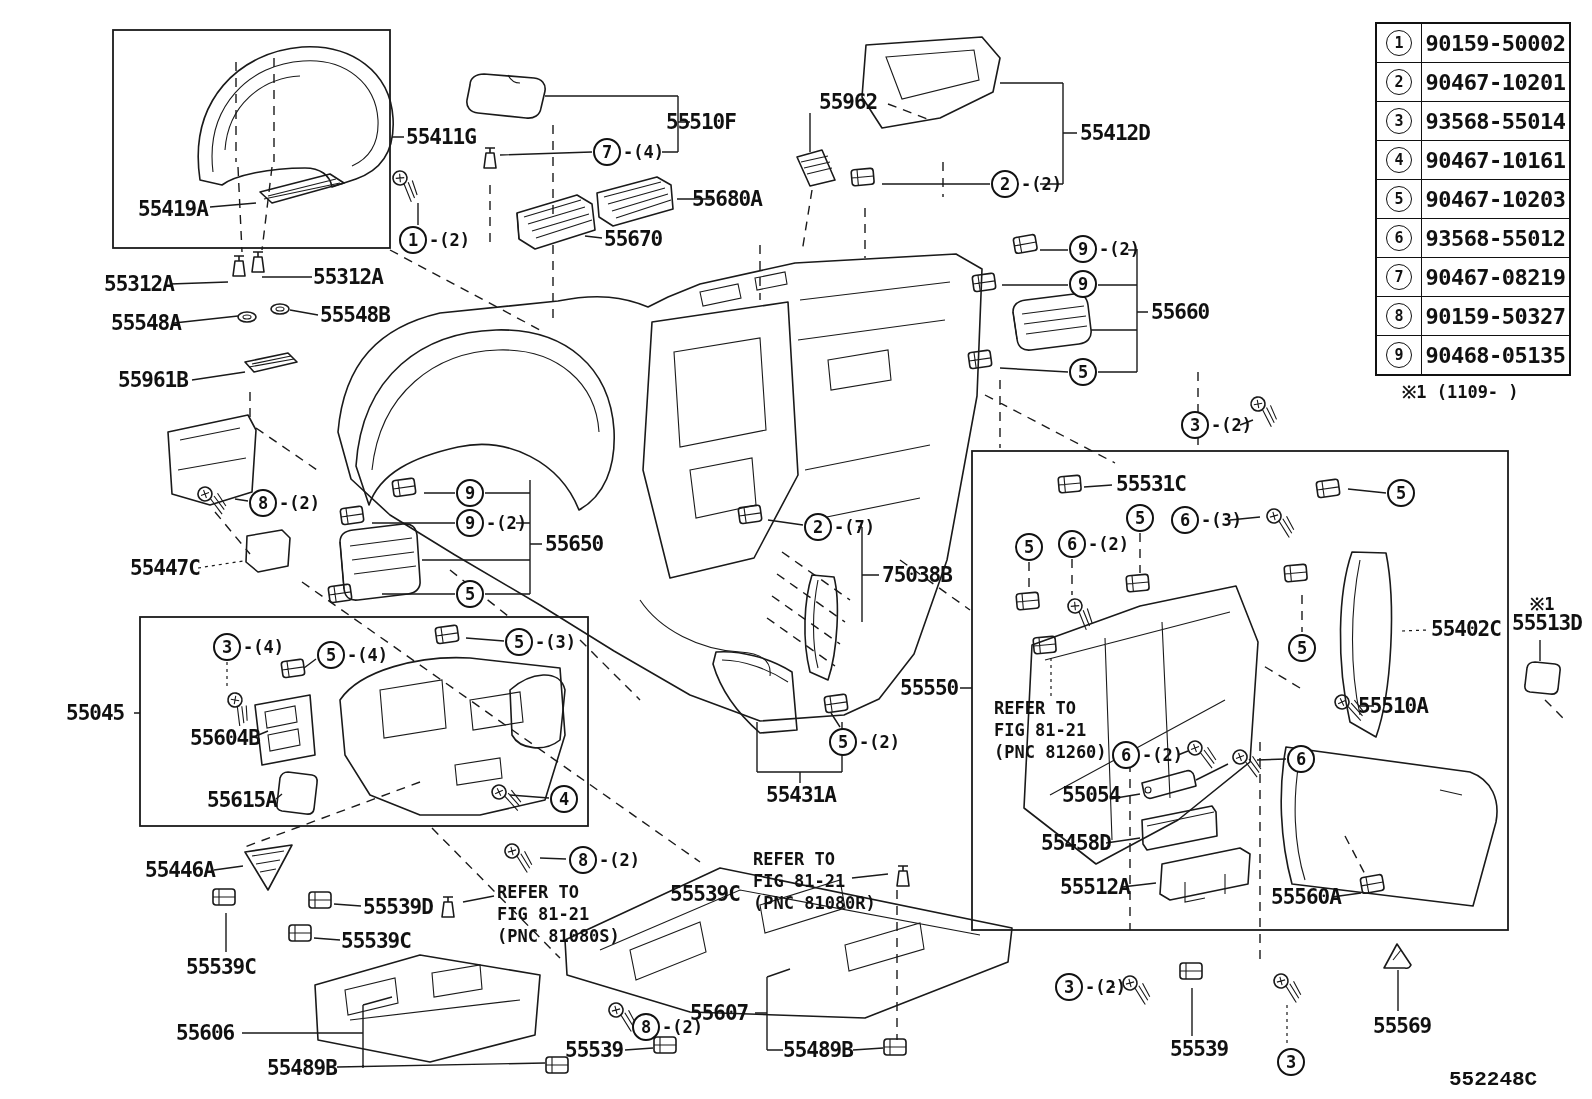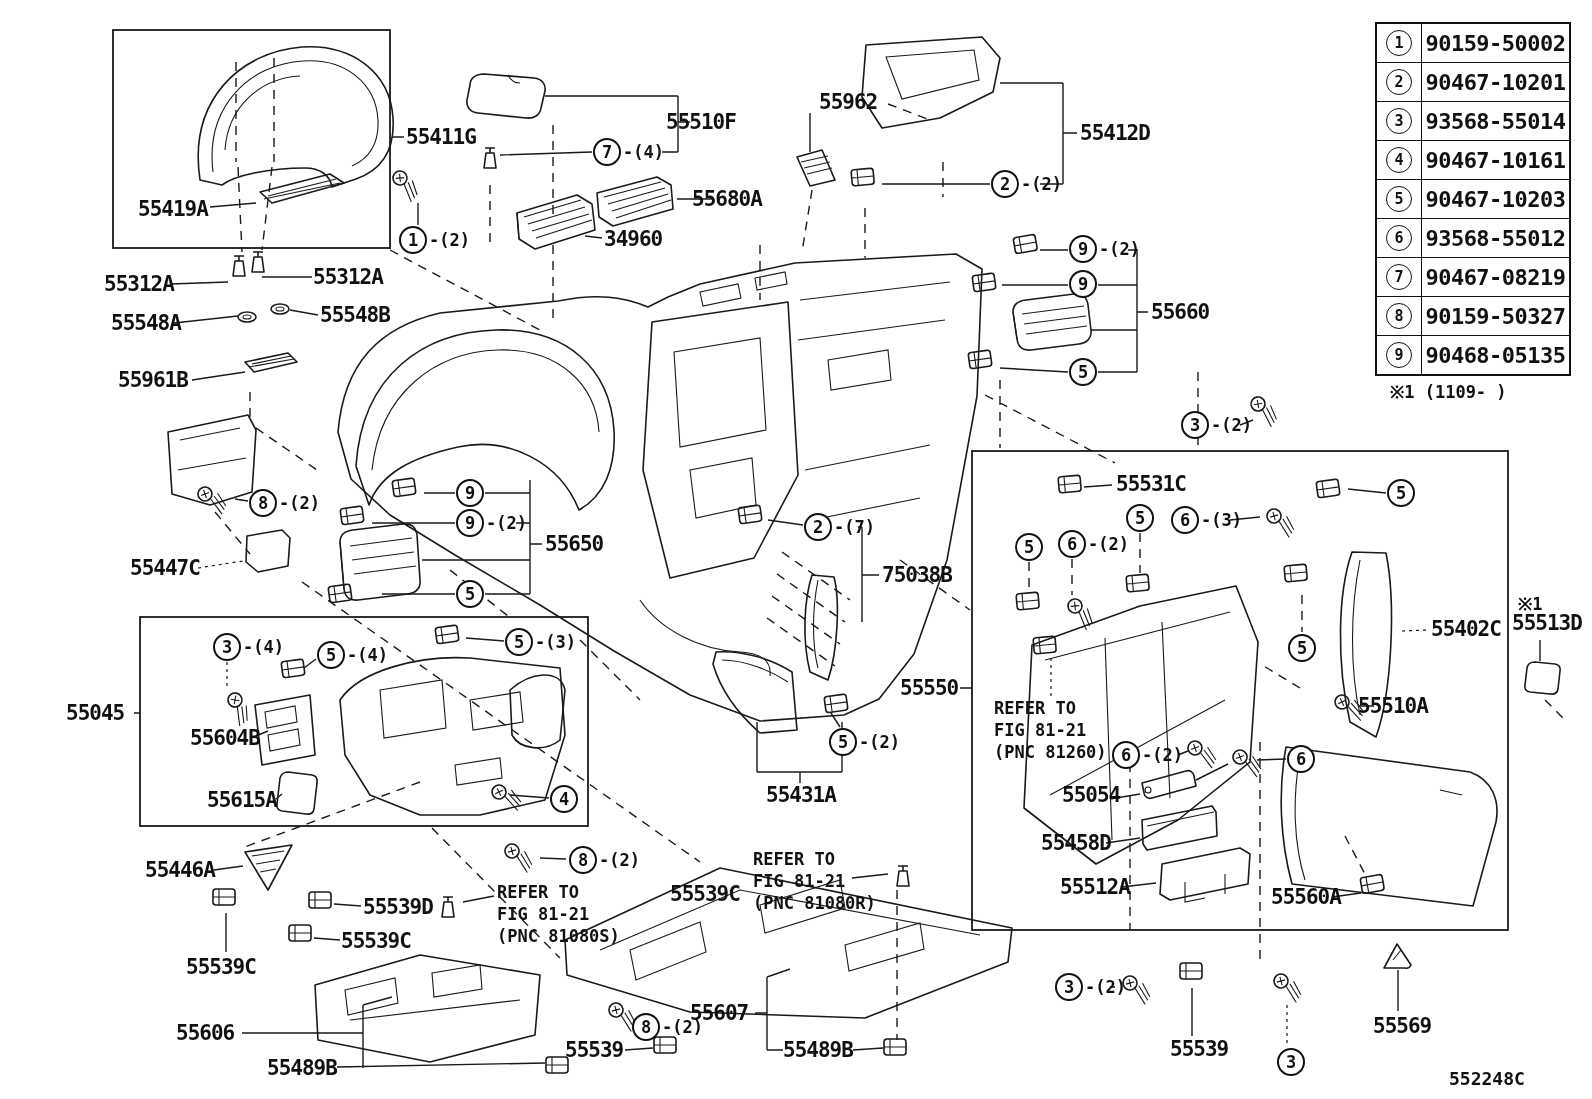--- a/index.html
+++ b/index.html
@@ -6,34 +6,34 @@
   .stage{position:relative;width:1592px;height:1099px;background:#ffffff;overflow:hidden;
          font-family:"DejaVu Sans Mono","Liberation Mono",monospace;color:#111;}
   svg.artwork{position:absolute;left:0;top:0;}
   .lead{stroke:#1a1a1a;stroke-width:1.4;fill:none;}
   .part{stroke:#1a1a1a;stroke-width:1.6;fill:none;stroke-linejoin:round;}
   .thin{stroke:#1a1a1a;stroke-width:1.1;fill:none;}
   .dash{stroke:#1a1a1a;stroke-width:1.4;fill:none;stroke-dasharray:9 7;}
   .dot{stroke:#1a1a1a;stroke-width:1.2;fill:none;stroke-dasharray:3 4;}
   .box{stroke:#1a1a1a;stroke-width:1.8;fill:none;}
   .plabel{position:absolute;font-size:21px;font-weight:700;letter-spacing:-1px;white-space:nowrap;line-height:24px;}
-  .smlabel{position:absolute;font-size:17px;font-weight:700;white-space:nowrap;}
+  .smlabel{position:absolute;font-size:17px;font-weight:700;white-space:nowrap;margin-left:12px;}
   .callout{position:absolute;display:flex;align-items:center;}
   .cnum{width:28px;height:28px;border:2px solid #111;border-radius:50%;display:flex;align-items:center;
         justify-content:center;font-size:17px;font-weight:700;background:#fff;box-sizing:border-box;}
   .csfx{font-size:17px;font-weight:700;margin-left:2px;white-space:nowrap;}
   .note{position:absolute;font-size:17px;font-weight:700;line-height:22px;white-space:pre-line;}
   .ptable{position:absolute;left:1375px;top:22px;width:196px;border:2px solid #111;background:#fff;box-sizing:border-box;}
   .trow{display:flex;height:38px;border-bottom:1.5px solid #111;align-items:stretch;}
   .trow:last-child{border-bottom:none;}
   .tnum{width:44px;border-right:1.5px solid #111;display:flex;align-items:center;justify-content:center;}
   .tcirc{width:26px;height:26px;border:1.8px solid #111;border-radius:50%;display:flex;align-items:center;
          justify-content:center;font-size:15px;font-weight:700;box-sizing:border-box;}
   .tpart{flex:1;display:flex;align-items:center;justify-content:center;font-size:22px;font-weight:700;letter-spacing:-0.5px;}
-  .footer{position:absolute;font-size:18px;font-weight:700;}
+  .footer{position:absolute;font-size:21px;font-weight:700;font-family:Liberation Mono, monospace;}
 </style>
 </head>
 <body>
 
 <div class="stage">
 
 <svg class="artwork" width="1592" height="1099" viewBox="0 0 1592 1099" aria-hidden="true">
   <defs>
     <g id="scr">
           <circle r="7" class="part"></circle>
@@ -241,21 +241,21 @@
 <div class="plabel" style="left:186px;top:955px">55539C</div>
 <div class="plabel" style="left:363px;top:895px">55539D</div>
 <div class="plabel" style="left:341px;top:929px">55539C</div>
 <div class="plabel" style="left:176px;top:1021px">55606</div>
 <div class="plabel" style="left:267px;top:1056px">55489B</div>
 <div class="plabel" style="left:565px;top:1038px">55539</div>
 <div class="plabel" style="left:690px;top:1001px">55607</div>
 <div class="plabel" style="left:783px;top:1038px">55489B</div>
 <div class="plabel" style="left:670px;top:882px">55539C</div>
 <div class="plabel" style="left:666px;top:110px">55510F</div>
-<div class="plabel" style="left:604px;top:227px">34960</div>
+<div class="plabel" style="left:604px;top:227px">55670</div>
 <div class="plabel" style="left:692px;top:187px">55680A</div>
 <div class="plabel" style="left:819px;top:90px">55962</div>
 <div class="plabel" style="left:1080px;top:121px">55412D</div>
 <div class="plabel" style="left:1151px;top:300px">55660</div>
 <div class="plabel" style="left:545px;top:532px">55650</div>
 <div class="plabel" style="left:882px;top:563px">75038B</div>
 <div class="plabel" style="left:766px;top:783px">55431A</div>
 <div class="plabel" style="left:900px;top:676px">55550</div>
 <div class="plabel" style="left:1116px;top:472px">55531C</div>
 <div class="plabel" style="left:1431px;top:617px">55402C</div>

